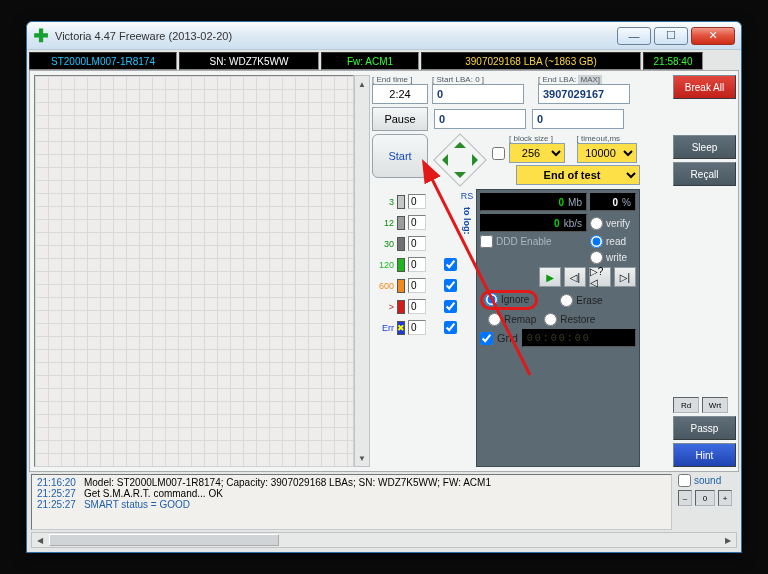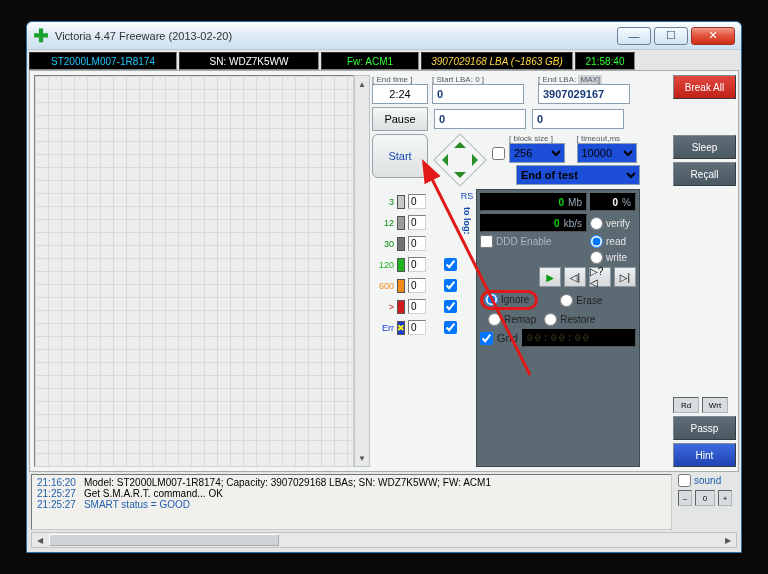--- a/index.html
+++ b/index.html
@@ -10,21 +10,21 @@
   .titlebar .title { color:#333; }
   .titlebar .spacer { flex:1; }
   .winbtn { width:34px;height:18px;margin-left:3px;border:1px solid #6a829a;border-radius:3px;background:linear-gradient(#f5faff,#d1e3f3);display:flex;align-items:center;justify-content:center;font-size:11px;color:#2b4b67;cursor:pointer; }
   .winbtn.close { width:44px;background:linear-gradient(#f09a8b,#e25640 45%,#cf2d17);color:#fff;border-color:#9a3022; }
   .content { flex:1; background:#e4e6e5; display:flex; flex-direction:column; padding:2px 2px 2px 2px; position:relative; }
   .statusbar { display:flex; gap:2px; height:18px; }
   .sb { background:#000; color:#fff; font-size:10px; display:flex;align-items:center;justify-content:center;padding:0 6px;border:1px inset #888; }
   .sb.model{width:148px;color:#1cc7ff;}
   .sb.sn{width:140px;color:#fff;}
   .sb.fw{width:98px;color:#32ff32;}
-  .sb.lba{width:152px;color:#ffd53e;font-style:italic;}
+  .sb.lba{width:220px;color:#ffd53e;}
   .sb.time{width:60px;color:#32ff32;}
   .tabrow { display:flex; align-items:flex-end; margin-top:2px; height:22px; gap:0; font-size:11px; }
   .tab { padding:3px 10px; background:#e8eaea;border:1px solid #a9acae;border-bottom:none;border-radius:3px 3px 0 0;margin-right:-1px;cursor:pointer; }
   .tab.active { background:#f3f5f4; position:relative; z-index:2; border-bottom:1px solid #f3f5f4; margin-bottom:-1px; }
   .tabrow .tspacer{flex:1;}
   .radio-api { display:flex;align-items:center;gap:4px;font-size:10px;color:#4e5a63; }
   .radio-api .dev0 { color:#d02323;font-weight:bold; }
   .hintbox { margin-left:6px; font-size:10px; display:flex;align-items:center;border:1px inset #ccc;padding:1px 4px;background:#f3f3f1; }
   .mainarea { flex:1; border:1px solid #a9acae; background:#f3f5f4; display:flex; min-height:0; }
 
@@ -44,21 +44,21 @@
   .txt.bold{font-weight:bold;color:#173a7a;}
   .btn { height:24px;border:1px solid #9aa3aa;background:linear-gradient(#f5f7f7,#dde1e2);cursor:pointer;font-size:11px;padding:0 8px; display:flex;align-items:center;justify-content:center; }
   .btn.blue{color:#1749b7;border-radius:6px;}
   .navpad{width:52px;height:52px;position:relative;}
   .navpad .tri{position:absolute;width:0;height:0;border:6px solid transparent;}
   .navpad .up{top:2px;left:20px;border-bottom-color:#2a8b2a;}
   .navpad .down{bottom:2px;left:20px;border-top-color:#2a8b2a;}
   .navpad .left{left:2px;top:20px;border-right-color:#2a8b2a;}
   .navpad .right{right:2px;top:20px;border-left-color:#2a8b2a;}
   .navpad .frame{position:absolute;inset:7px;border:1px solid #aeb5ba;transform:rotate(45deg);}
-  .sel { border:1px solid #8aa0b1;background:#1d4ed8;height:20px;font-size:11px;font-family:inherit; }
+  .sel { border:1px solid #8aa0b1;background:#fde047;height:20px;font-size:11px;font-family:inherit;text-align:center; }
 
   .speedrow { display:flex; gap:3px; align-items:center; height:17px; }
   .speedrow .num{width:22px;text-align:right;font-size:9px;}
   .speedrow .bar{width:8px;height:14px;border:1px solid #555;}
   .speedrow .cnt{width:18px;border:1px inset #cfd2d4;background:#fff;height:15px;font-size:10px;display:flex;align-items:center;padding-left:2px;}
 
   .blackbox { background:#000;border:1px inset #555;height:18px;display:flex;align-items:center;justify-content:flex-end;padding:0 4px;font-size:10px;gap:4px; }
   .blackbox .v{font-weight:bold;}
   .green3d{color:#0bd30b;}
   .white3d{color:#fff;}

